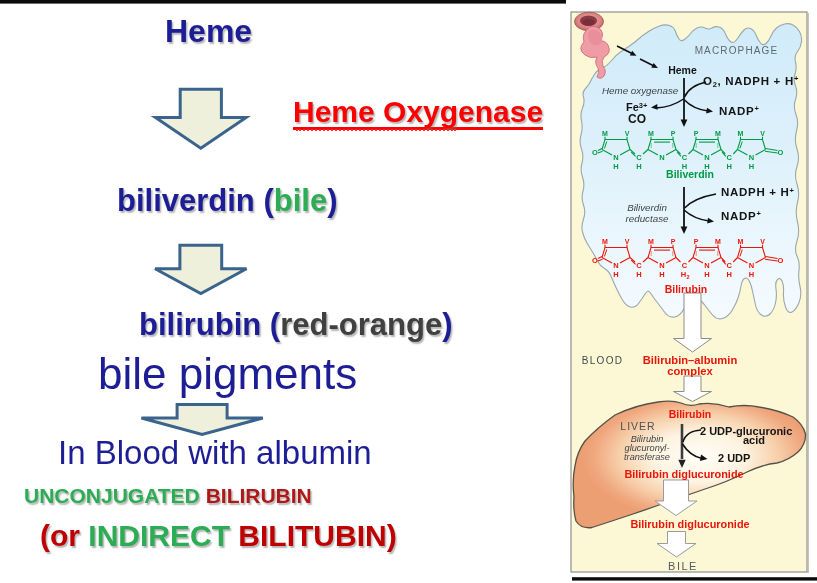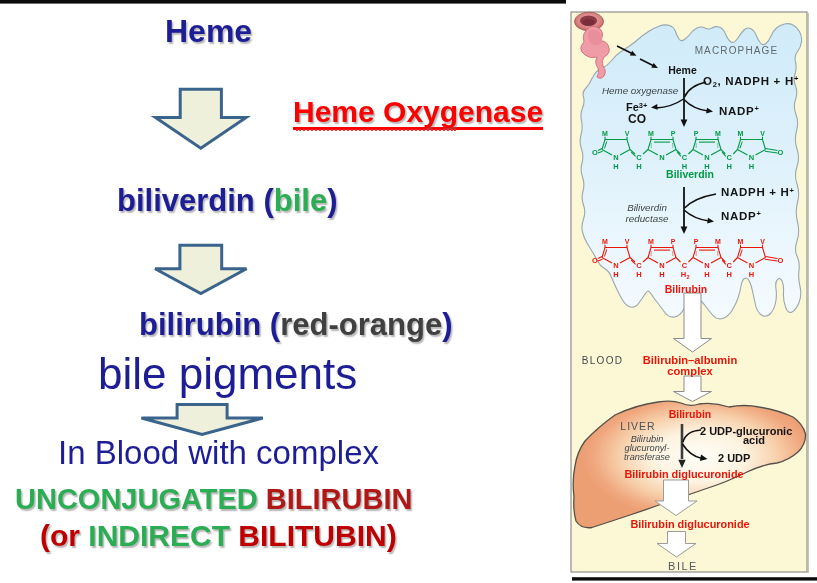--- a/index.html
+++ b/index.html
@@ -228,15 +228,15 @@
 <polygon points="180.20000000000002,89.3 221.4,89.3 221.4,117.5 246.10000000000002,117.5 200.8,148.2 155.5,117.5 180.20000000000002,117.5" fill="#eef0dc" stroke="#3a648c" stroke-width="3" stroke-linejoin="miter"></polygon>
 <polygon points="179.9,245.3 221.70000000000002,245.3 221.70000000000002,268.8 246.5,268.8 200.8,293.6 155.10000000000002,268.8 179.9,268.8" fill="#eef0dc" stroke="#3a648c" stroke-width="3" stroke-linejoin="miter"></polygon>
 <polygon points="177.1,404.5 227.1,404.5 227.1,418.0 262.8,418.0 202.1,434.5 141.39999999999998,418.0 177.1,418.0" fill="#eef0dc" stroke="#3a648c" stroke-width="3" stroke-linejoin="miter"></polygon>
 </svg>
 <div class="t b navy sh" style="left:165px; top:15px; font-size:32px;">Heme</div>
 <div class="t b sh" style="left:293px; top:97px; font-size:30px; color:#fe0000; border-bottom:3px solid #fe0000;">Heme&nbsp;Oxygenase</div>
 <div class="t" style="left:296px; top:119px; width:160px; height:10px; border-bottom:2px dotted #ff2a2a;"></div>
 <div class="t b navy sh" style="left:117px; top:185px; font-size:31px;">biliverdin (<span style="color:#2bad54">bile</span>)</div>
 <div class="t b navy sh" style="left:139px; top:309px; font-size:31px;">bilirubin&nbsp;(<span style="color:#404040">red-orange</span>)</div>
 <div class="t navy" style="left:98px; top:352px; font-size:44px;">bile pigments</div>
-<div class="t navy" style="left:58px; top:436px; font-size:33px;">In Blood with complex</div>
-<div class="t b sh" style="left:15px; top:485px; font-size:29px; color:#2bad54;">UNCONJUGATED <span style="color:#b01818">BILIRUBIN</span></div>
+<div class="t navy" style="left:58px; top:436px; font-size:33px;">In Blood with albumin</div>
+<div class="t b sh" style="left:24px; top:485px; font-size:21px; color:#2bad54;">UNCONJUGATED <span style="color:#b01818">BILIRUBIN</span></div>
 <div class="t b sh" style="left:40px; top:521px; font-size:30px; color:#c00000;">(or <span style="color:#2bad54">INDIRECT</span> BILITUBIN)</div>
 
 </body></html>

